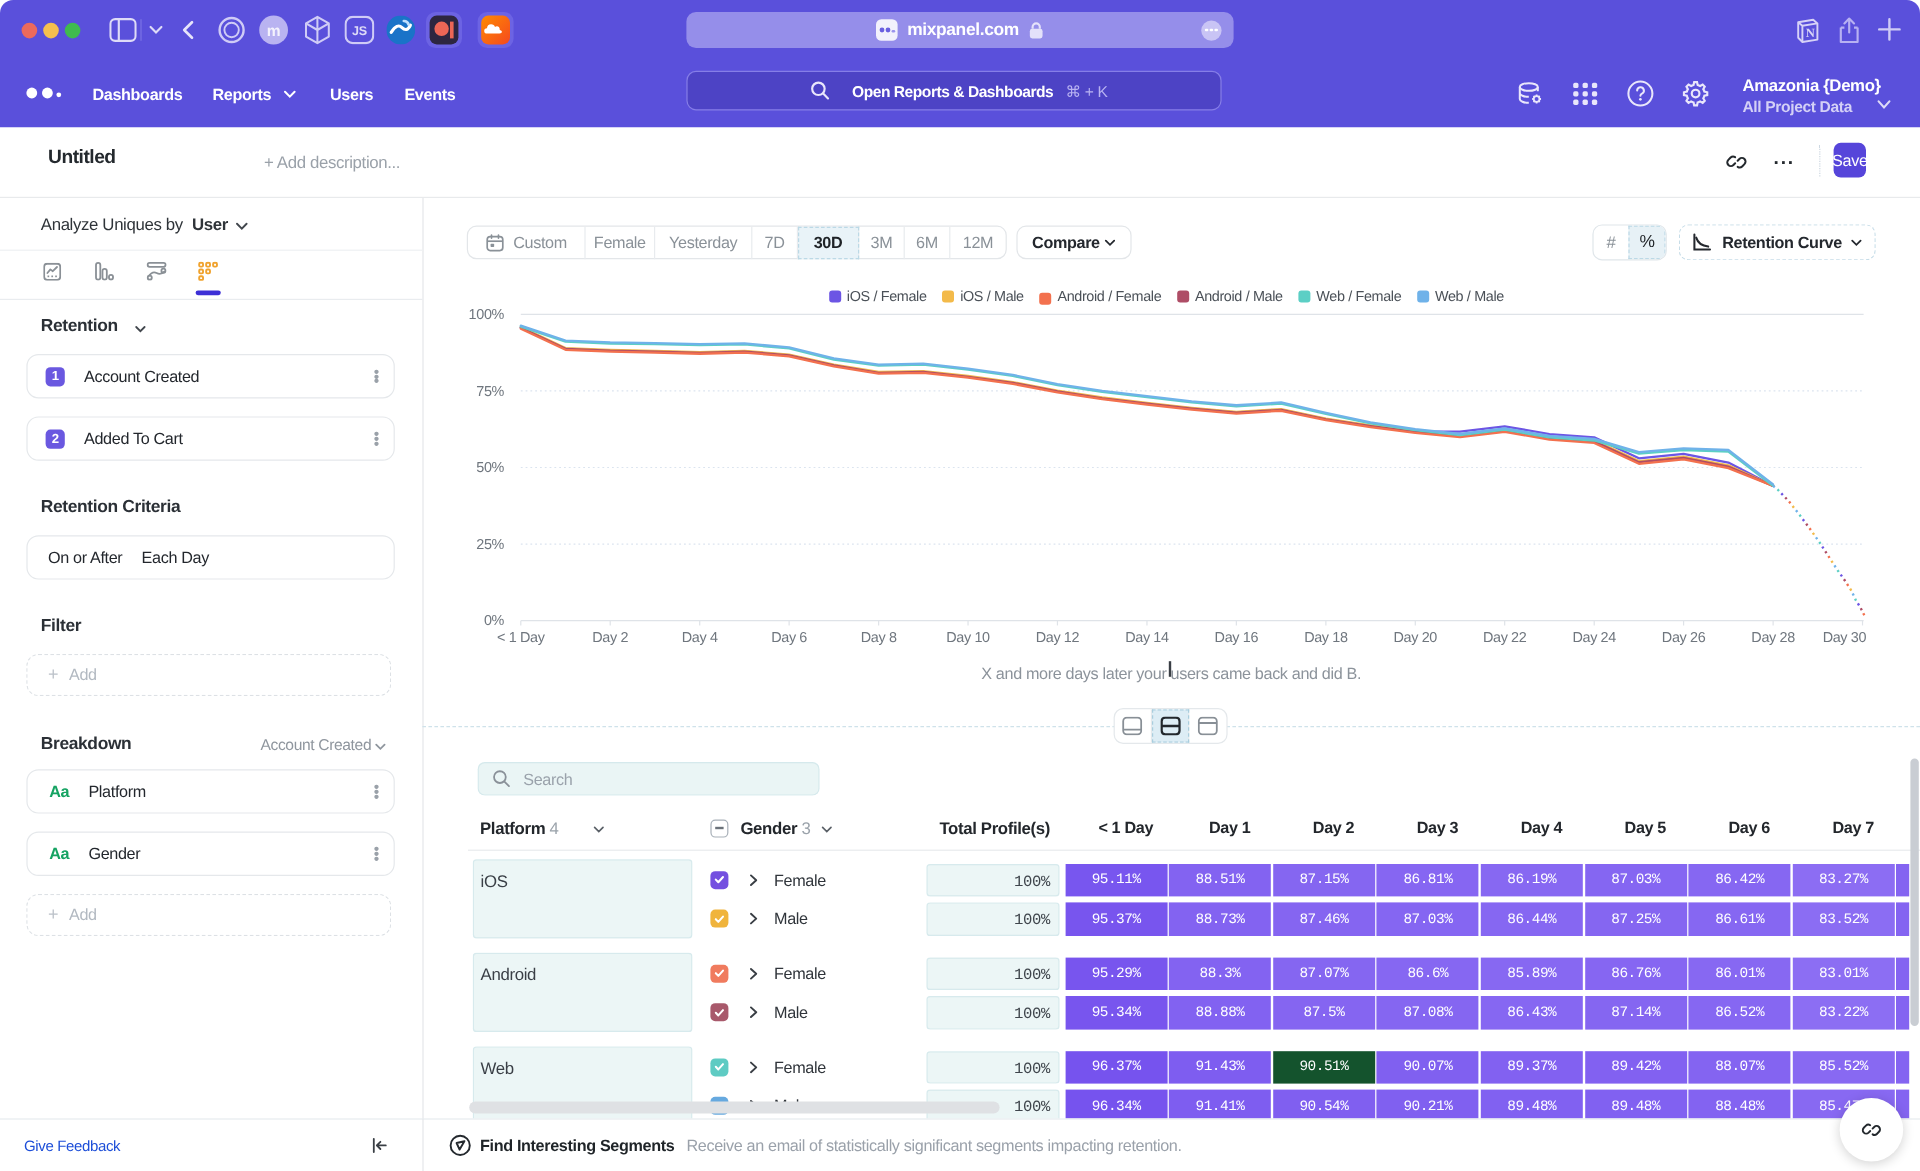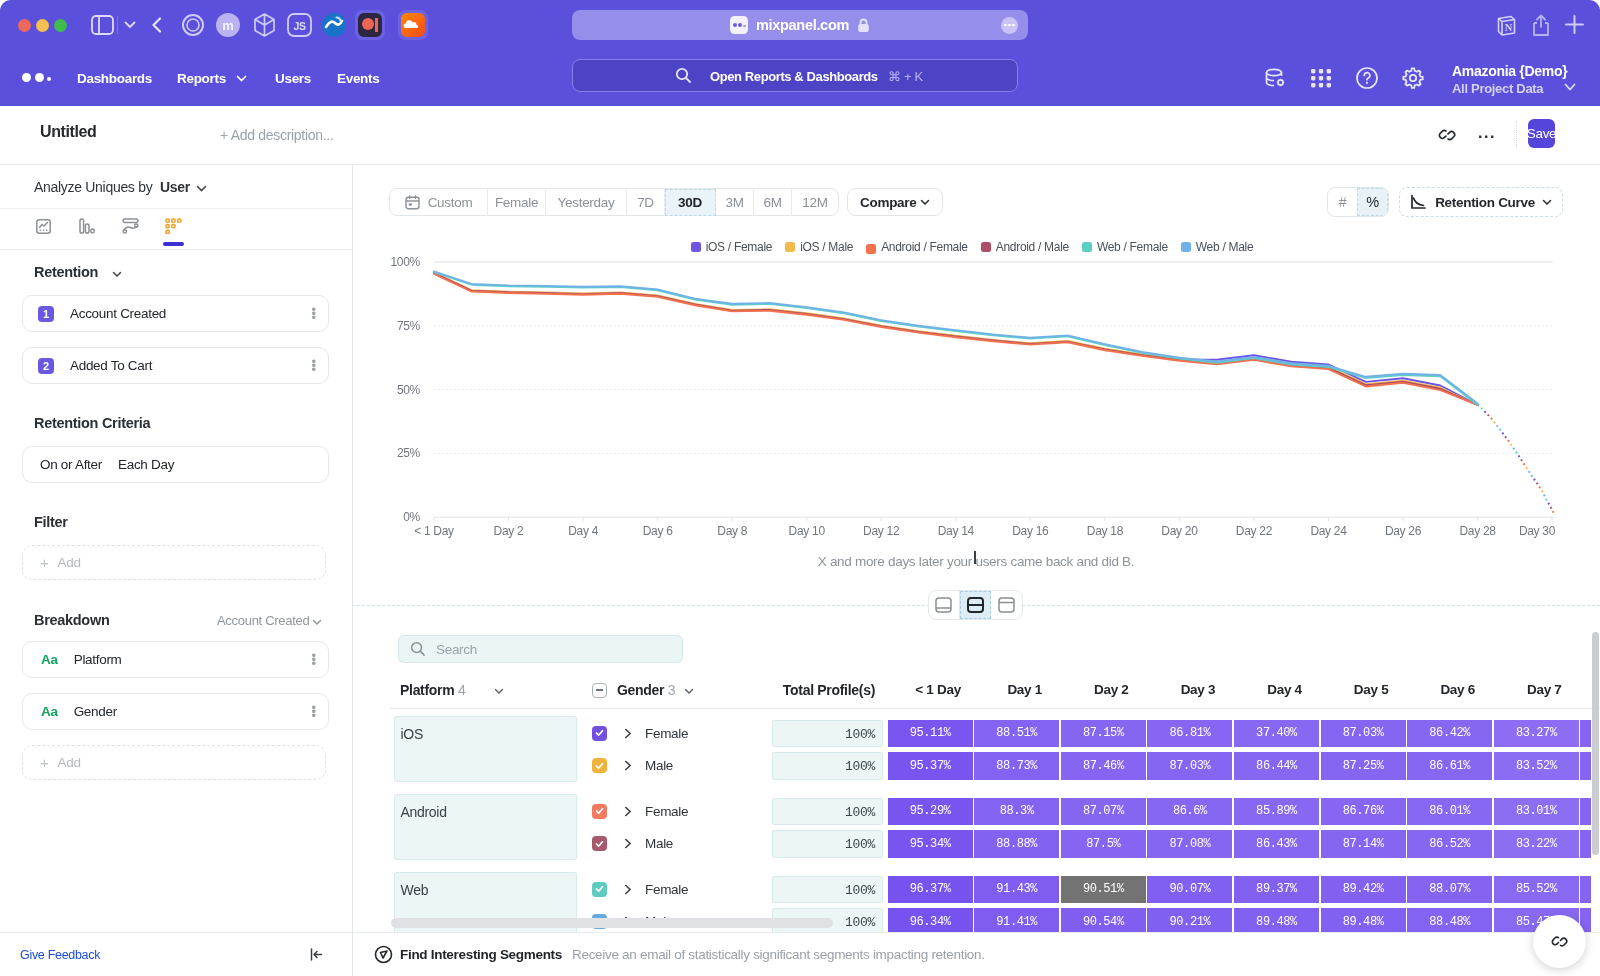--- a/index.html
+++ b/index.html
@@ -441,21 +441,21 @@
       </div>
 <svg style="margin-left:17px" width="8" height="11" viewBox="0 0 8 11">
         <path d="M1.8 1.5 L6.2 5.5 L1.8 9.5" fill="none" stroke="#3a3f45" stroke-width="1.6" stroke-linecap="round" stroke-linejoin="round"></path>
       </svg>
 <span style="margin-left:13px;font-size:13.5px;color:#30353b">Female</span>
     </div>
 <div class="pcell" style="left:887.5px;top:719.5px;width:85.2px;background:#7856ef">95.11%</div>
 <div class="pcell" style="left:974.1px;top:719.5px;width:85.2px;background:#8363f1">88.51%</div>
 <div class="pcell" style="left:1060.7px;top:719.5px;width:85.2px;background:#8566f1">87.15%</div>
 <div class="pcell" style="left:1147.3px;top:719.5px;width:85.2px;background:#8666f2">86.81%</div>
-<div class="pcell" style="left:1233.9px;top:719.5px;width:85.2px;background:#8768f2">37.40%</div>
+<div class="pcell" style="left:1233.9px;top:719.5px;width:85.2px;background:#8768f2">86.19%</div>
 <div class="pcell" style="left:1320.5px;top:719.5px;width:85.2px;background:#8566f2">87.03%</div>
 <div class="pcell" style="left:1407.1px;top:719.5px;width:85.2px;background:#8667f2">86.42%</div>
 <div class="pcell" style="left:1493.7px;top:719.5px;width:85.2px;background:#8c6df3">83.27%</div>
 <div class="pcell" style="left:1580.3px;top:719.5px;width:10.7px;background:#8464f1"></div>
 <div class="tint" style="left:771.5px;top:752.2px;width:111.5px;height:27.5px"></div>
 <div class="a mono" style="left:760px;top:759.2px;width:115px;text-align:right;font-size:13px;color:#3f454c">100%</div>
 <div class="gsub" style="left:592px;top:752.2px;height:27.5px">
 <div class="cbx" style="background:#F0B43C">
         <svg width="9" height="8" viewBox="0 0 9 8">
           <path d="M1.5 4 L3.6 6.2 L7.5 1.8" fill="none" stroke="#fff" stroke-width="1.7" stroke-linecap="round" stroke-linejoin="round"></path>
@@ -531,21 +531,21 @@
           <path d="M1.5 4 L3.6 6.2 L7.5 1.8" fill="none" stroke="#fff" stroke-width="1.7" stroke-linecap="round" stroke-linejoin="round"></path>
         </svg>
       </div>
 <svg style="margin-left:17px" width="8" height="11" viewBox="0 0 8 11">
         <path d="M1.8 1.5 L6.2 5.5 L1.8 9.5" fill="none" stroke="#3a3f45" stroke-width="1.6" stroke-linecap="round" stroke-linejoin="round"></path>
       </svg>
 <span style="margin-left:13px;font-size:13.5px;color:#30353b">Female</span>
     </div>
 <div class="pcell" style="left:887.5px;top:875.5px;width:85.2px;background:#7653ee">96.37%</div>
 <div class="pcell" style="left:974.1px;top:875.5px;width:85.2px;background:#7e5df0">91.43%</div>
-<div class="pcell" style="left:1060.7px;top:875.5px;width:85.2px;background:#737373">90.51%</div>
+<div class="pcell" style="left:1060.7px;top:875.5px;width:85.2px;background:#14532d">90.51%</div>
 <div class="pcell" style="left:1147.3px;top:875.5px;width:85.2px;background:#8060f0">90.07%</div>
 <div class="pcell" style="left:1233.9px;top:875.5px;width:85.2px;background:#8261f1">89.37%</div>
 <div class="pcell" style="left:1320.5px;top:875.5px;width:85.2px;background:#8261f1">89.42%</div>
 <div class="pcell" style="left:1407.1px;top:875.5px;width:85.2px;background:#8464f1">88.07%</div>
 <div class="pcell" style="left:1493.7px;top:875.5px;width:85.2px;background:#8869f2">85.52%</div>
 <div class="pcell" style="left:1580.3px;top:875.5px;width:10.7px;background:#8464f1"></div>
 <div class="tint" style="left:771.5px;top:908.2px;width:111.5px;height:27.5px"></div>
 <div class="a mono" style="left:760px;top:915.2px;width:115px;text-align:right;font-size:13px;color:#3f454c">100%</div>
 <div class="gsub" style="left:592px;top:908.2px;height:27.5px">
 <div class="cbx" style="background:#66A9DF">

